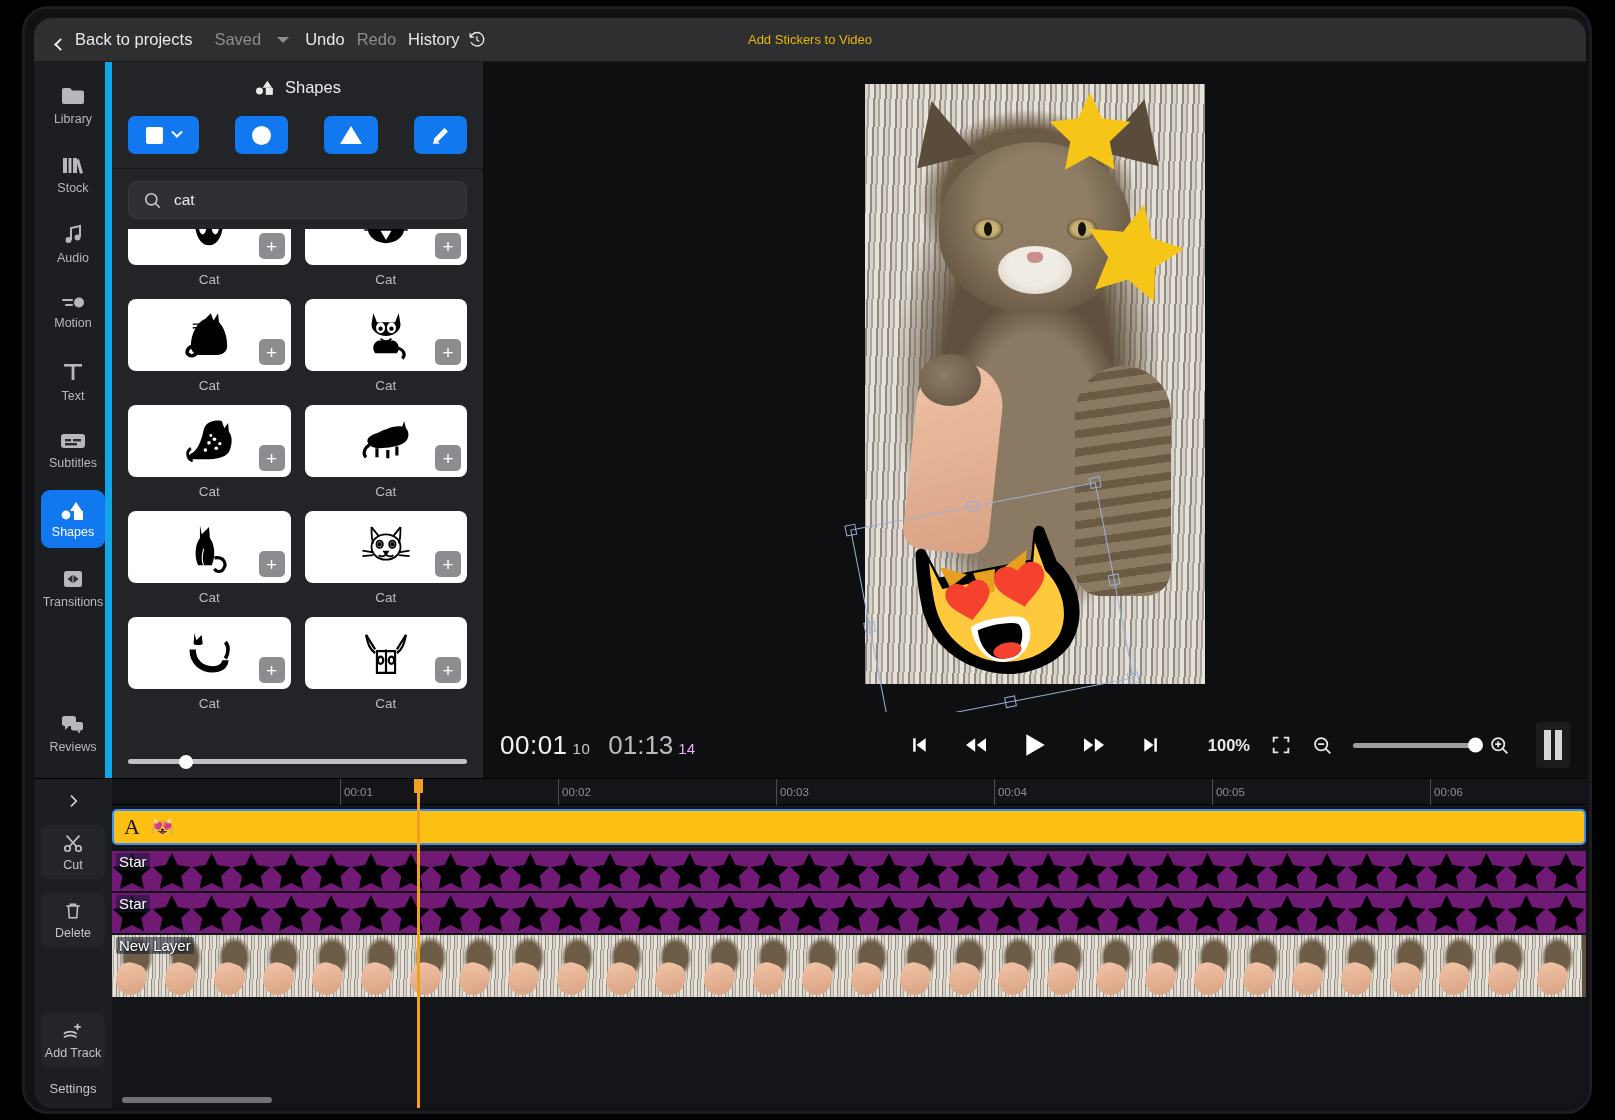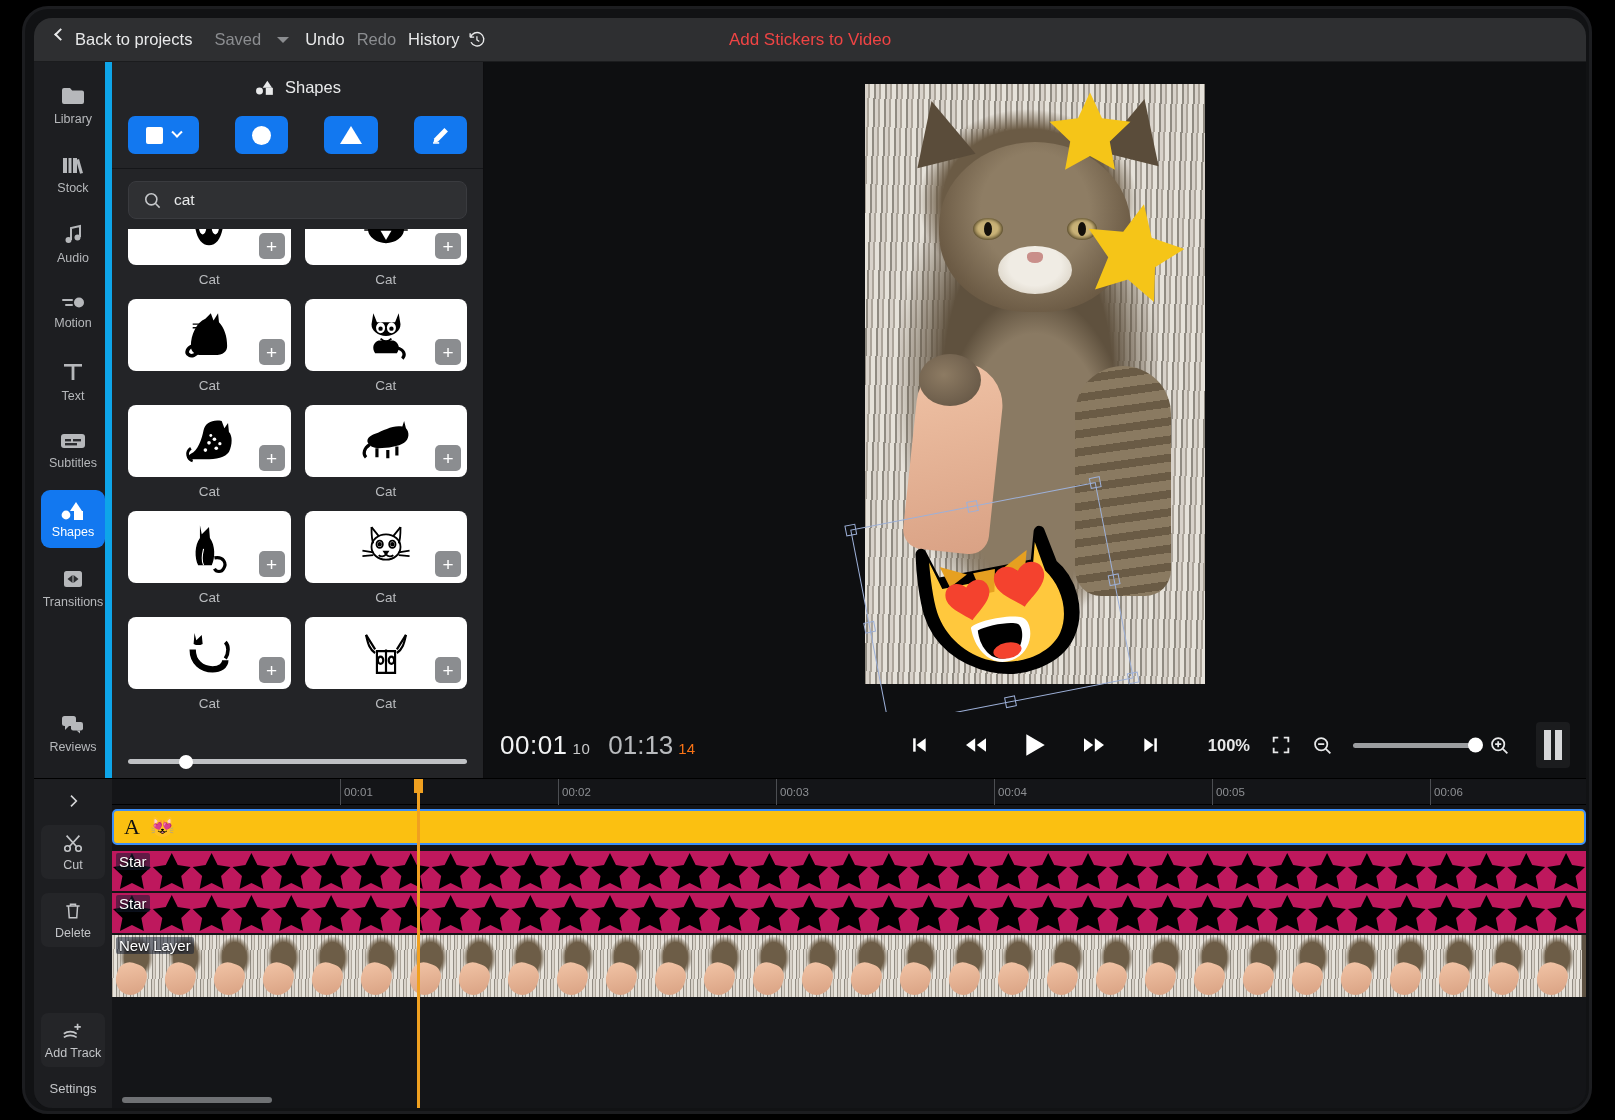--- a/index.html
+++ b/index.html
@@ -30,21 +30,21 @@
   
   .header {
     height: 44px; flex: 0 0 44px;
     background: #2e2f31;
     display: flex; align-items: center;
     position: relative;
     padding-left: 16px;
     border-bottom: 1px solid #1b1c1e;
   }
   .hbtn {
-    display: flex; align-items: flex-start; gap: 8px;
+    display: flex; align-items: flex-end; gap: 8px;
     color: #e8e9ea; font-size: 16.5px;
     padding: 3px 6px; border-radius: 4px;
     cursor: pointer; white-space: nowrap;
   }
   .hbtn.dim { color: #8b8d90; }
   .chev-left {
     width: 9px; height: 9px;
     border-left: 2px solid #e8e9ea;
     border-bottom: 2px solid #e8e9ea;
     transform: rotate(45deg);
@@ -54,21 +54,21 @@
     width: 0; height: 0;
     border-left: 6px solid transparent;
     border-right: 6px solid transparent;
     border-top: 6px solid #8b8d90;
     display: inline-block;
   }
   .header-spacer { width: 10px; }
   .doc-title {
     position: absolute; left: 0; right: 0; top: 0; bottom: 0;
     display: flex; align-items: center; justify-content: center;
-    color: #ef4444; font-size: 17px; pointer-events: none;
+    color: #eab308; font-size: 13px; pointer-events: none;
   }
 
   
   .body { flex: 1 1 auto; display: flex; min-height: 0; }
 
   
   .rail {
     width: 78px; flex: 0 0 78px;
     background: #1d1e21;
     display: flex; flex-direction: column; align-items: flex-end;
@@ -278,21 +278,21 @@
   .transport {
     height: 66px; flex: 0 0 66px;
     display: flex; align-items: center;
     padding: 0 16px; position: relative;
     background: #0e0f11;
   }
   .tc { display: flex; align-items: baseline; gap: 18px; }
   .tc-main { color: #f1f2f3; font-size: 26px; letter-spacing: .5px; }
   .tc-main .fr { font-size: 15px; color: #c9cacb; margin-left: 5px; }
   .tc-total { color: #b9bbbe; font-size: 26px; }
-  .tc-total .fr { font-size: 15px; color: #f97316; margin-left: 5px; }
+  .tc-total .fr { font-size: 15px; color: #f0abfc; margin-left: 5px; }
   .play-group {
     position: absolute; left: 50%; transform: translateX(-50%);
     display: flex; align-items: center; gap: 34px;
   }
   .pbtn { color: #fff; cursor: pointer; display: flex; align-items: center; }
   .right-group {
     margin-left: auto; display: flex; align-items: center; gap: 20px;
   }
   .zoom-pct { color: #e7e8e9; font-size: 16.5px; font-weight: bold; }
   .zslider {
@@ -345,21 +345,21 @@
     position: absolute; left: 4px; top: 2px; z-index: 3;
     color: #fff; font-size: 15px; text-shadow: 0 1px 2px #000;
     background: rgba(20,30,50,.55); padding: 0 3px; border-radius: 2px;
   }
   .text-clip {
     height: 36px; background: #fbc011; border: 2px solid #3d8ef7;
     border-radius: 5px; display: flex; align-items: center; gap: 10px;
     padding-left: 10px; color: #111; font-size: 19px;
   }
   .star-clip {
-    height: 40px; background: #be185d; overflow: hidden; position: relative; padding-left: 24px;
+    height: 40px; background: #701a75; overflow: hidden; position: relative; padding-left: 24px;
   }
   .star-row {
     position: absolute; inset: 0;
     display: flex; align-items: center;
   }
   .vid-clip {
     height: 62px; overflow: hidden; position: relative;
     background: #5e5243; display: flex;
   }
   .vframe {

